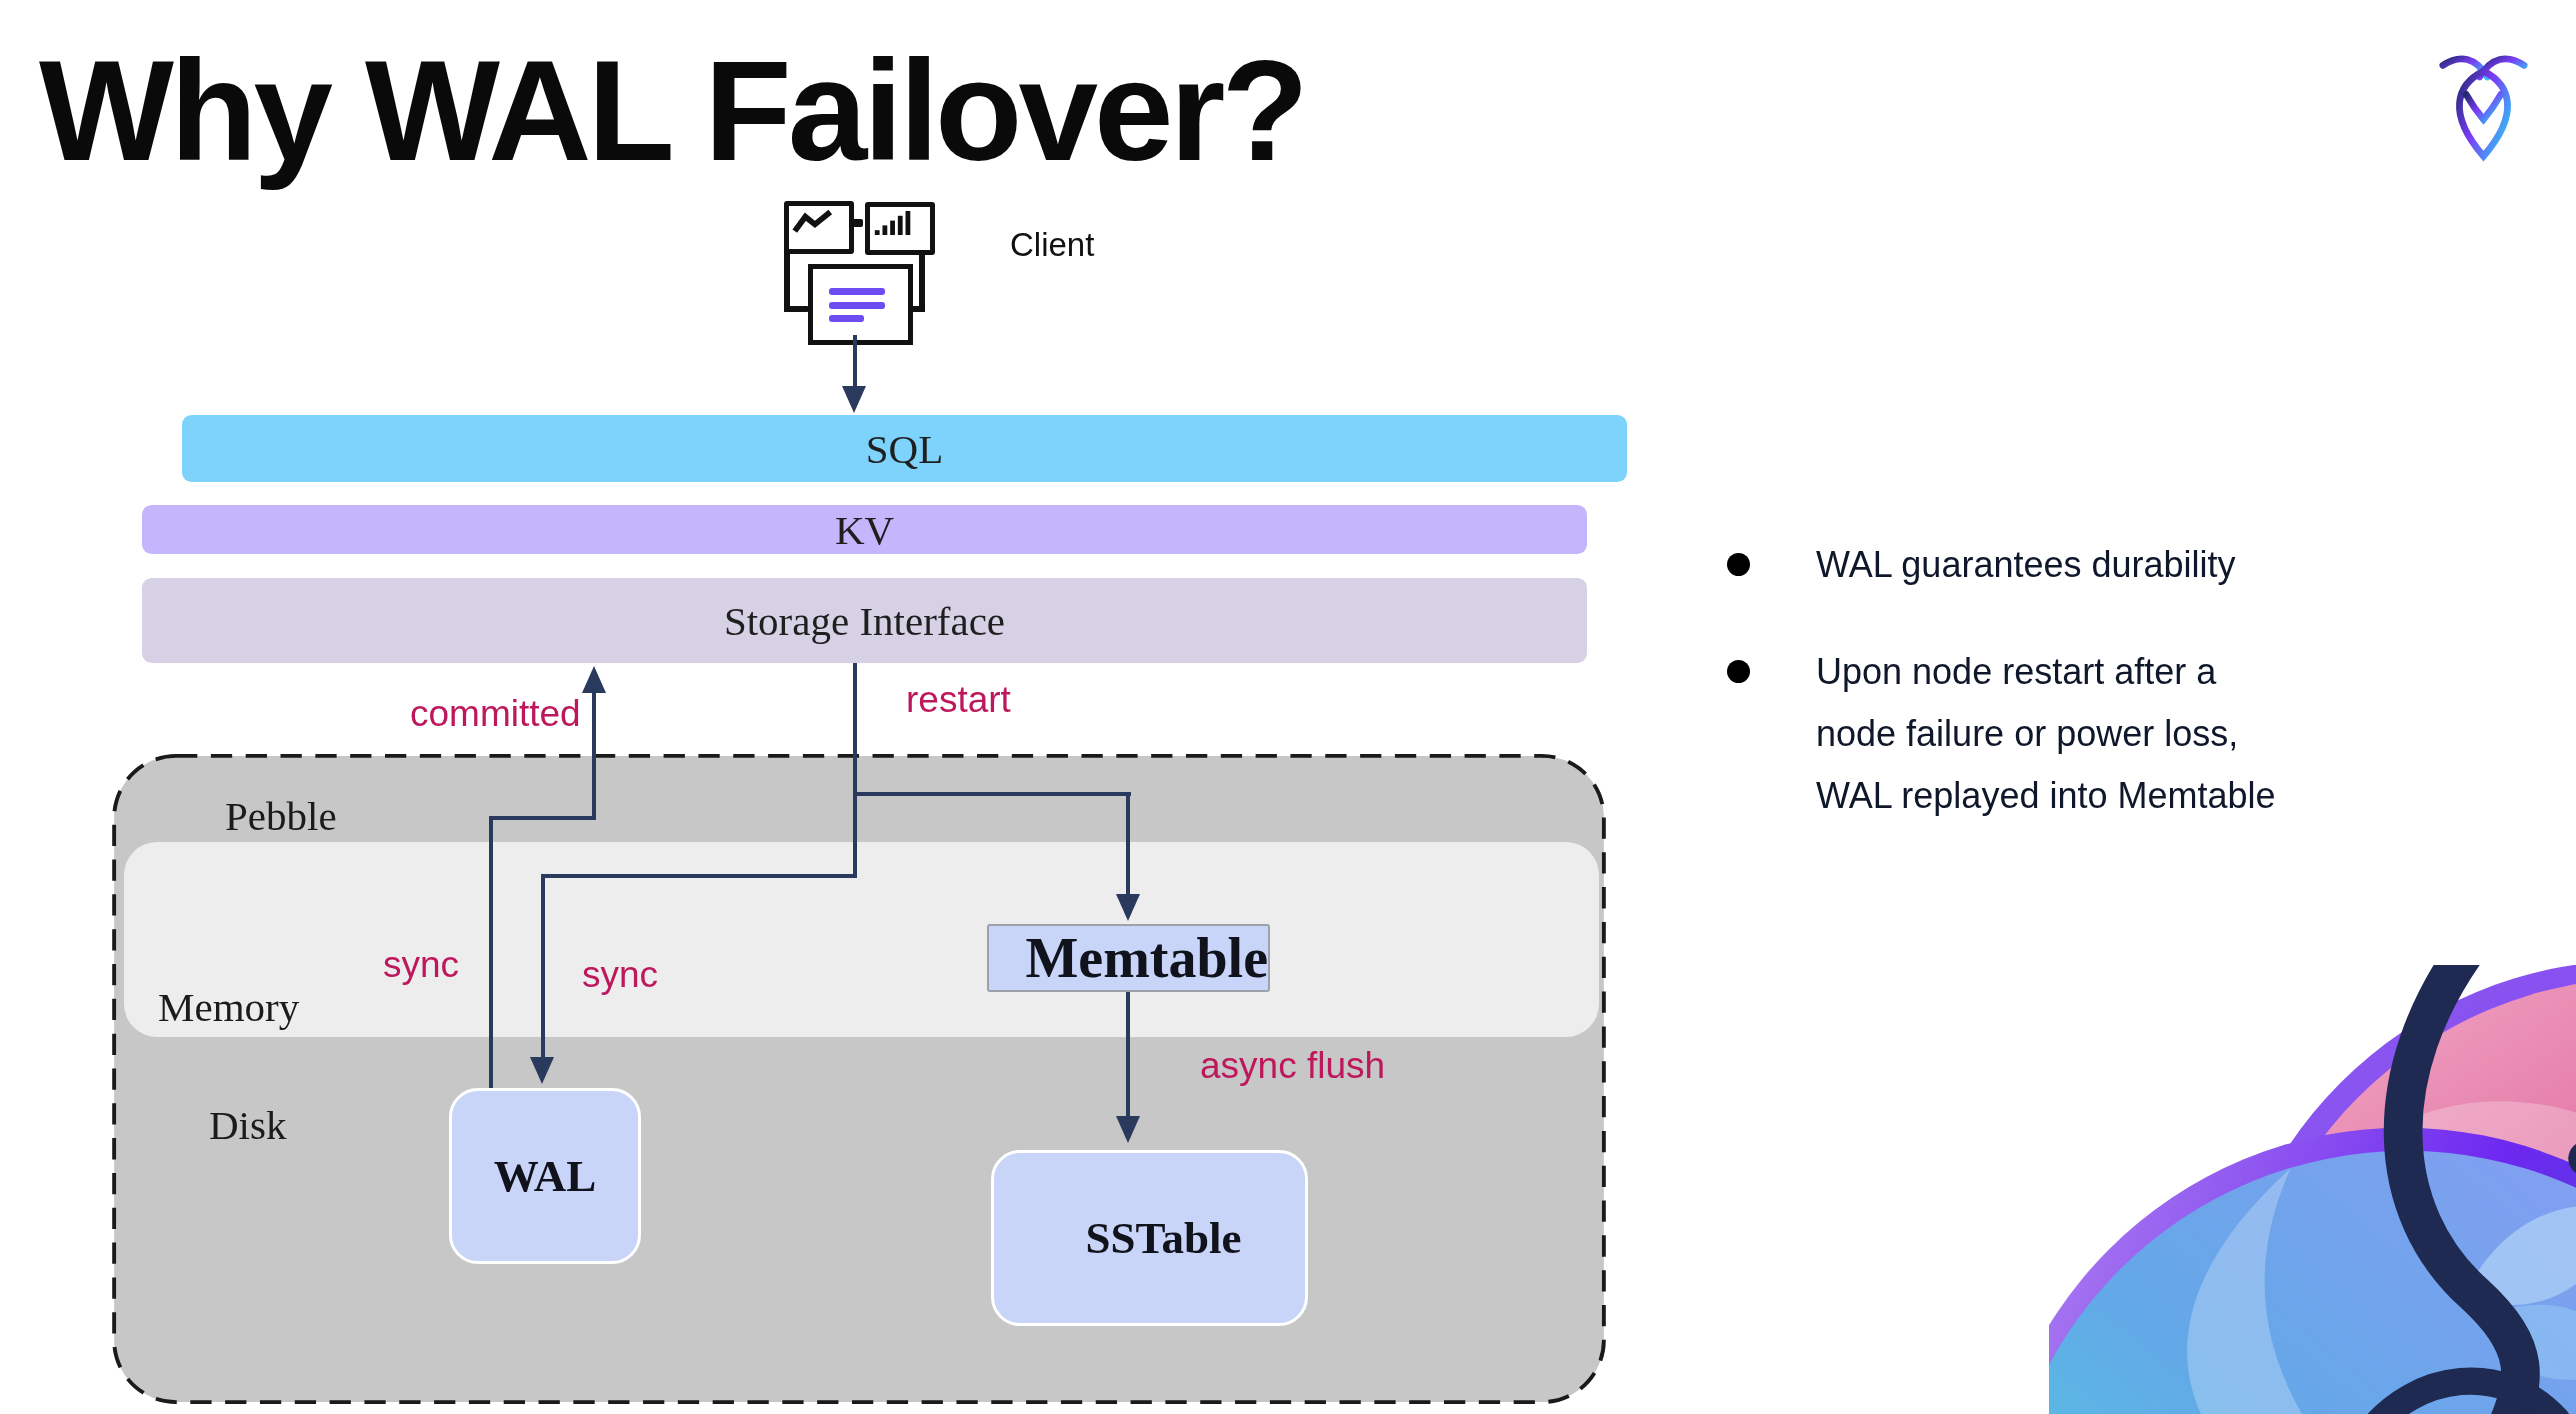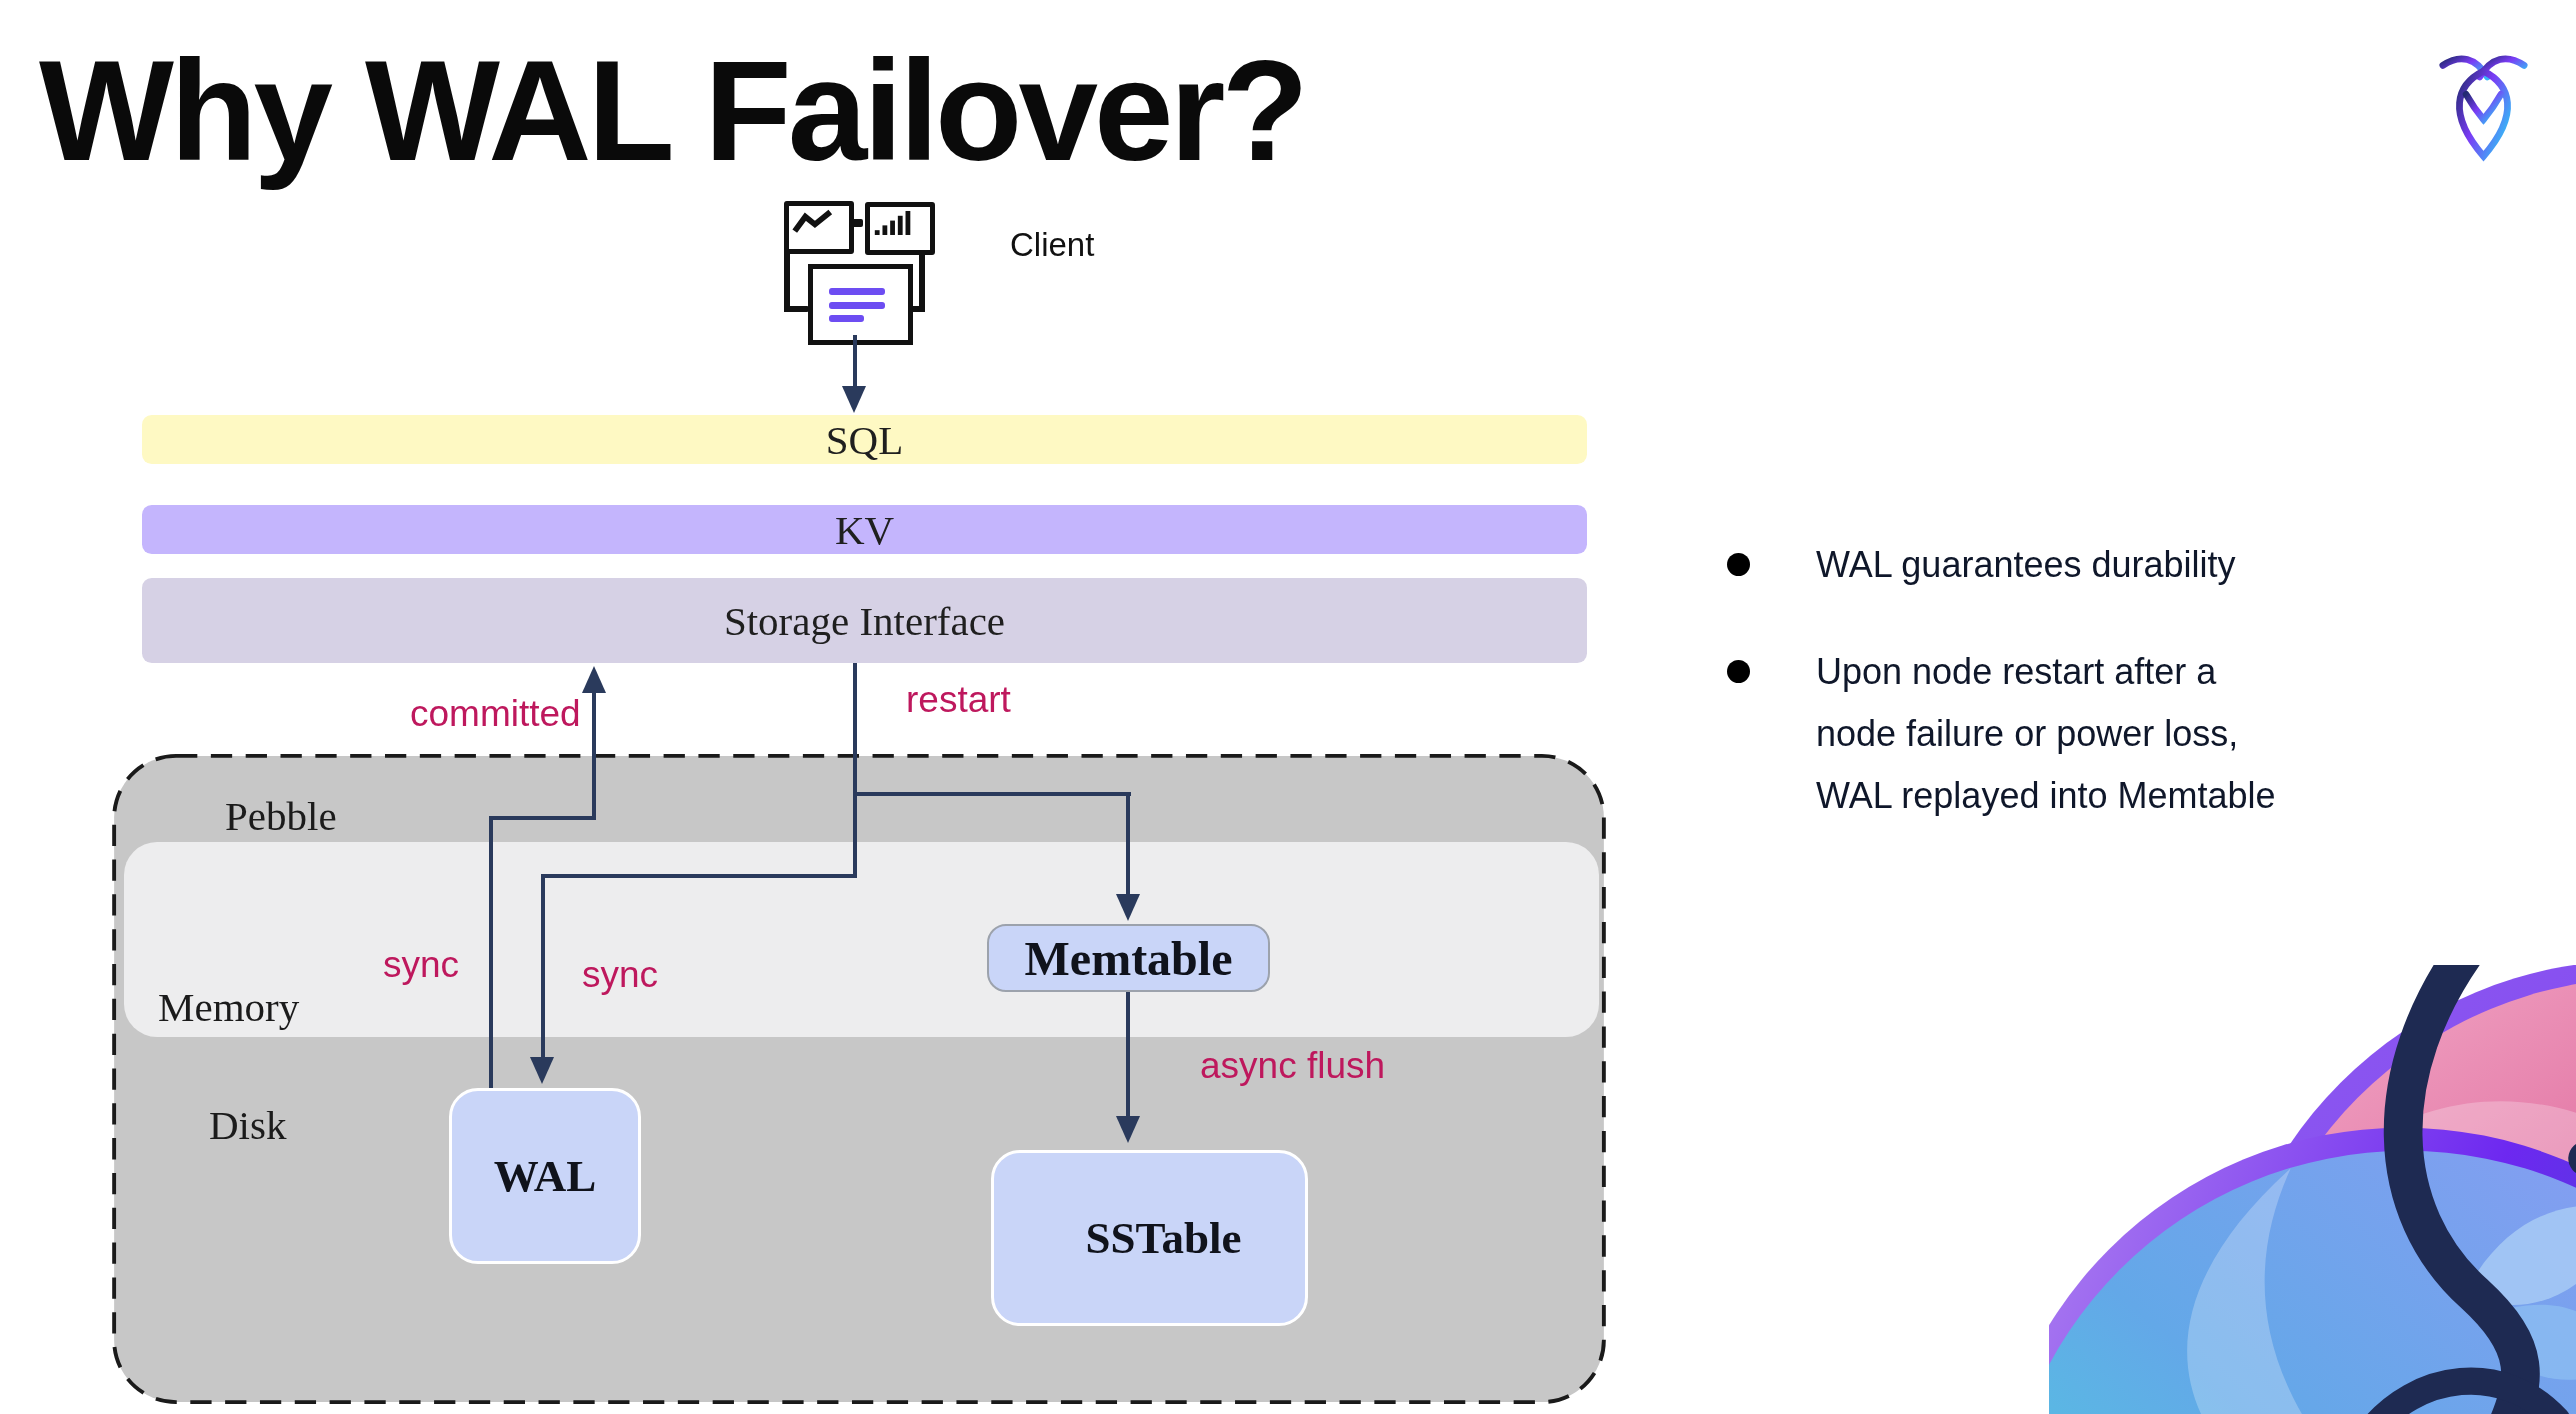--- a/index.html
+++ b/index.html
@@ -15,41 +15,41 @@
   .mini-rect{border:5.8px solid #111;background:#fff;border-radius:2.9px;}
   .dash{background:#111;border-radius:1.9px;}
   .bracket-v{background:#111;}
   .doc-rect{border:5.8px solid #111;background:#fff;}
   .purple-line{background:#6D4DF2;border-radius:2.9px;height:6.8px;}
   .client-label{font-size:33px;color:#111;}
 
   
   .bar{left:142px;width:1445px;border-radius:9.7px;display:flex;align-items:center;justify-content:center;
        font-family:"Liberation Serif",serif;font-size:41px;color:#1f1f1f;}
-  .bar-sql{top:415px;height:49px;background:#fef9c3;}
+  .bar-sql{top:415px;height:67px;background:#7dd3fc;margin-left:40px;}
   .bar-kv{top:505px;height:49px;background:#c4b5fd;}
   .bar-storage{top:578px;height:85px;background:#D6D1E5;}
 
   
   .memory{left:124px;top:842px;width:1475px;height:195px;background:#EDEDEE;border-radius:33px;}
   .serif-label{font-family:"Liberation Serif",serif;font-size:41px;color:#1b1b1b;}
   .edge-label{font-size:37px;color:#be185d;}
 
   
   .line{background:#2A3A5C;}
   .ah-down{width:0;height:0;border-left:12.6px solid transparent;border-right:12.6px solid transparent;
            border-top:27px solid #2A3A5C;}
   .ah-up{width:0;height:0;border-left:12.6px solid transparent;border-right:12.6px solid transparent;
          border-bottom:27px solid #2A3A5C;}
 
   
   .node{background:#C9D5F8;display:flex;align-items:center;justify-content:center;
         font-family:"Liberation Serif",serif;font-weight:bold;color:#10131c;}
   .node-wal{left:449px;top:1088px;width:186px;height:170px;border:3.9px solid #fff;border-radius:29px;font-size:45px;}
-  .node-memtable{left:987px;top:924px;width:279px;height:64px;border:2.9px solid #9CA2AC;border-radius:19px;font-size:48px;}
+  .node-memtable{left:987px;top:924px;width:279px;height:64px;border:2.9px solid #9CA2AC;border-radius:3px;font-size:56px;justify-content:flex-end;}
   .node-sstable{left:991px;top:1150px;width:283px;height:170px;border:3.9px solid #fff;border-radius:29px;font-size:45px;padding-left:28px;}
 
   
   .bullets{left:1816px;top:534px;width:735px;}
   .bullet{position:relative;font-size:36px;line-height:62px;color:#0f172a;}
   .bullet + .bullet{margin-top:45px;}
   .bullet .dot{position:absolute;left:-89px;top:19.4px;width:23px;height:23px;border-radius:50%;background:#000;}
 
   
   .artwork{right:0;bottom:0;width:527px;height:450px;overflow:hidden;}

